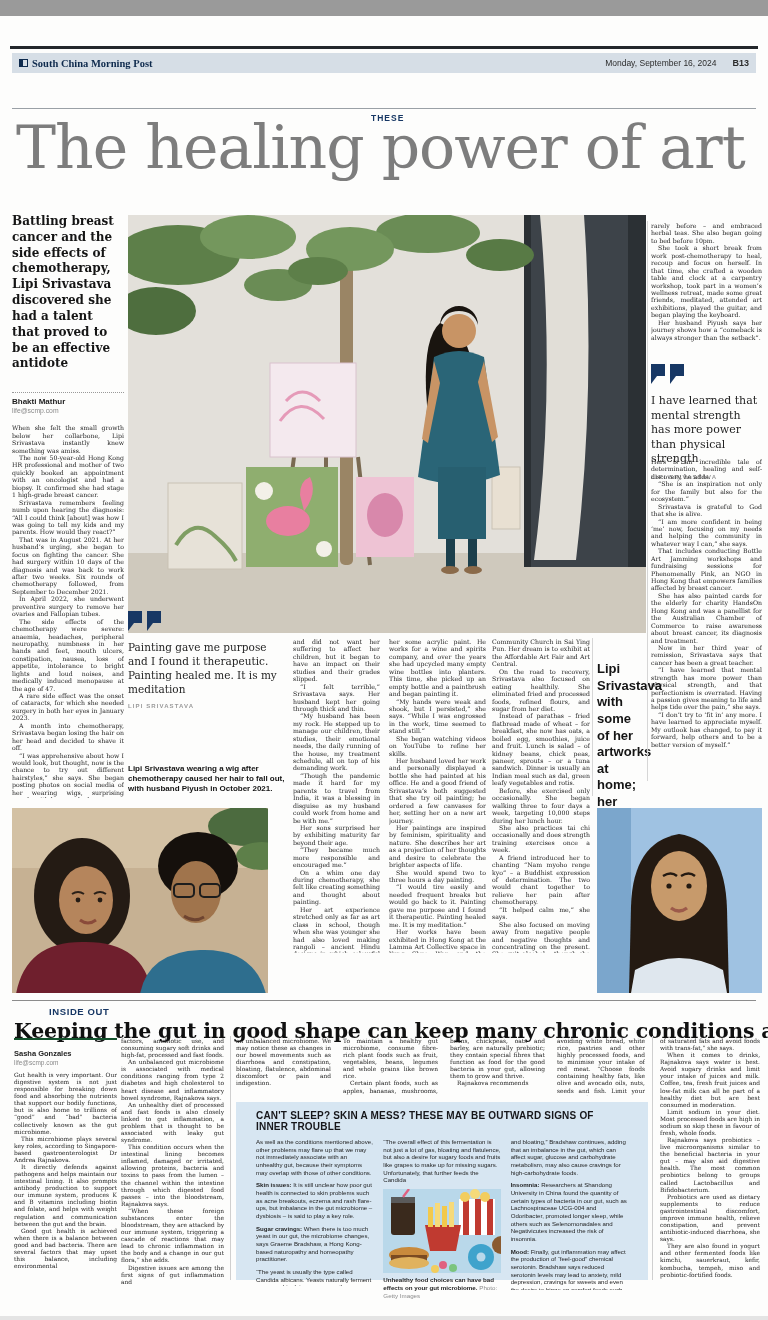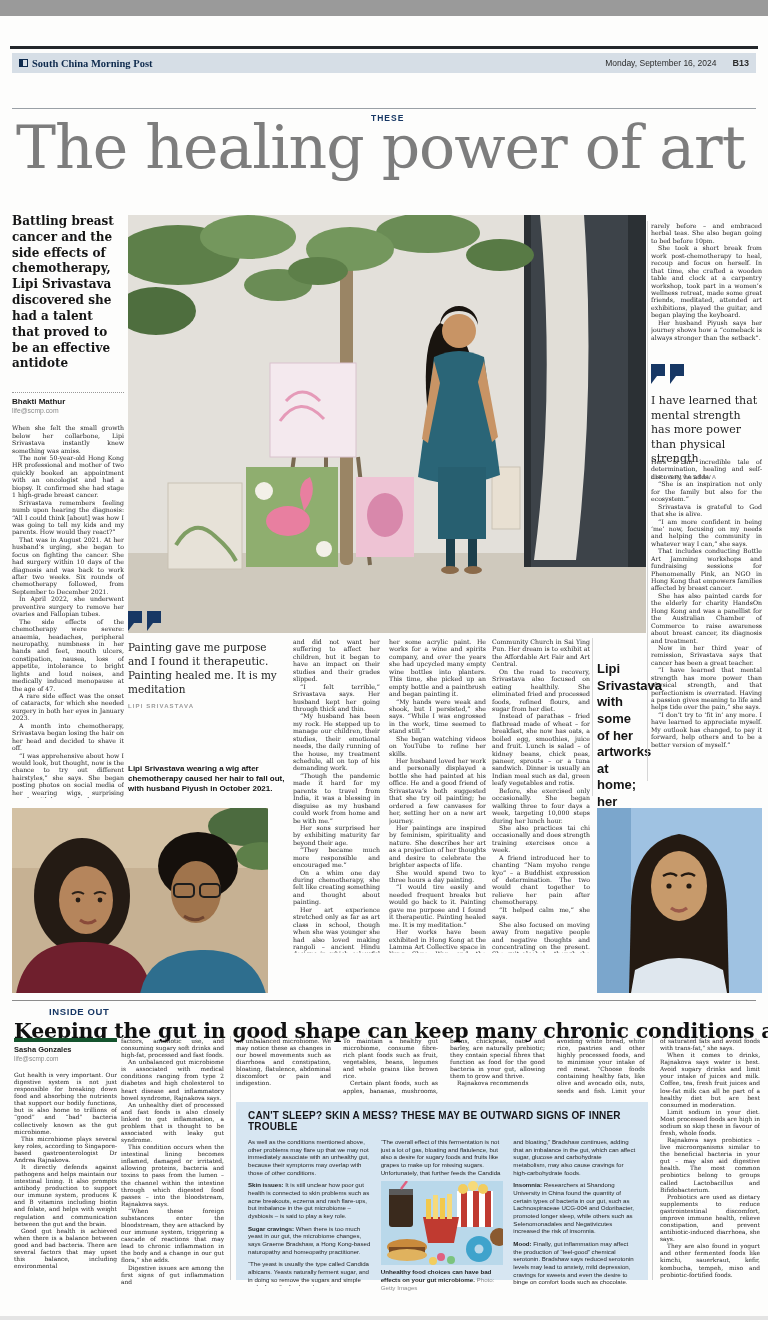--- a/index.html
+++ b/index.html
@@ -30,23 +30,23 @@
   .caption{font-size:8px;line-height:1.28;font-weight:bold;color:#141414;}
   .caption-credit{font-weight:normal;color:#8a8a8a;}
   .pq-text{font-family:"DejaVu Serif",serif;font-size:10.5px;line-height:1.32;color:#1f1f1f;margin-top:4px;}
   .pq-attr{font-size:6px;font-weight:bold;color:#9a9a9a;letter-spacing:1.1px;margin-top:7px;}
   .photo-frame{overflow:hidden;}
   .photo-frame svg{display:block;}
   
   #divider{left:12px;top:984px;width:744px;height:1px;background:#8c8c8c;}
   #inside-out{left:14px;top:990px;font-size:9.5px;font-weight:bold;color:#173764;letter-spacing:.6px;padding-left:35px;}
   #headline2{left:14px;top:1003px;width:748px;font-size:20.5px;font-weight:700;color:#101010;letter-spacing:-.2px;white-space:nowrap;}
-  .byline2{border-top:4px solid #14532d;padding-top:3px;}
+  .byline2{border-top:2px solid #14532d;padding-top:9px;}
   
-  #infobox{left:236px;top:1086px;width:412px;height:178px;background:#d7e6f2;box-sizing:border-box;padding:8px 12px;}
+  #infobox{left:236px;top:1086px;width:412px;height:178px;background:#d7e6f2;box-sizing:border-box;padding:8px 20px;}
   #infobox h3{margin:0 0 6px 0;font-size:10px;letter-spacing:.2px;color:#16161a;}
   .boxcols{display:flex;gap:10px;}
   .boxcol{width:124px;font-size:6.1px;line-height:1.26;text-align:left;color:#1e1e1e;font-family:"Liberation Sans",sans-serif;overflow:hidden;}
   .boxcol p{margin:0 0 5px 0;text-indent:0;}
   .boxcol strong{font-weight:bold;}
   .boxcap{font-size:6.2px;font-weight:bold;line-height:1.25;margin-top:3px;}
   .boxcap .caption-credit{font-weight:normal;}
   #footer-band{left:0;top:1300px;width:768px;height:20px;background:#e4e4e4;}
 </style>
 </head>

